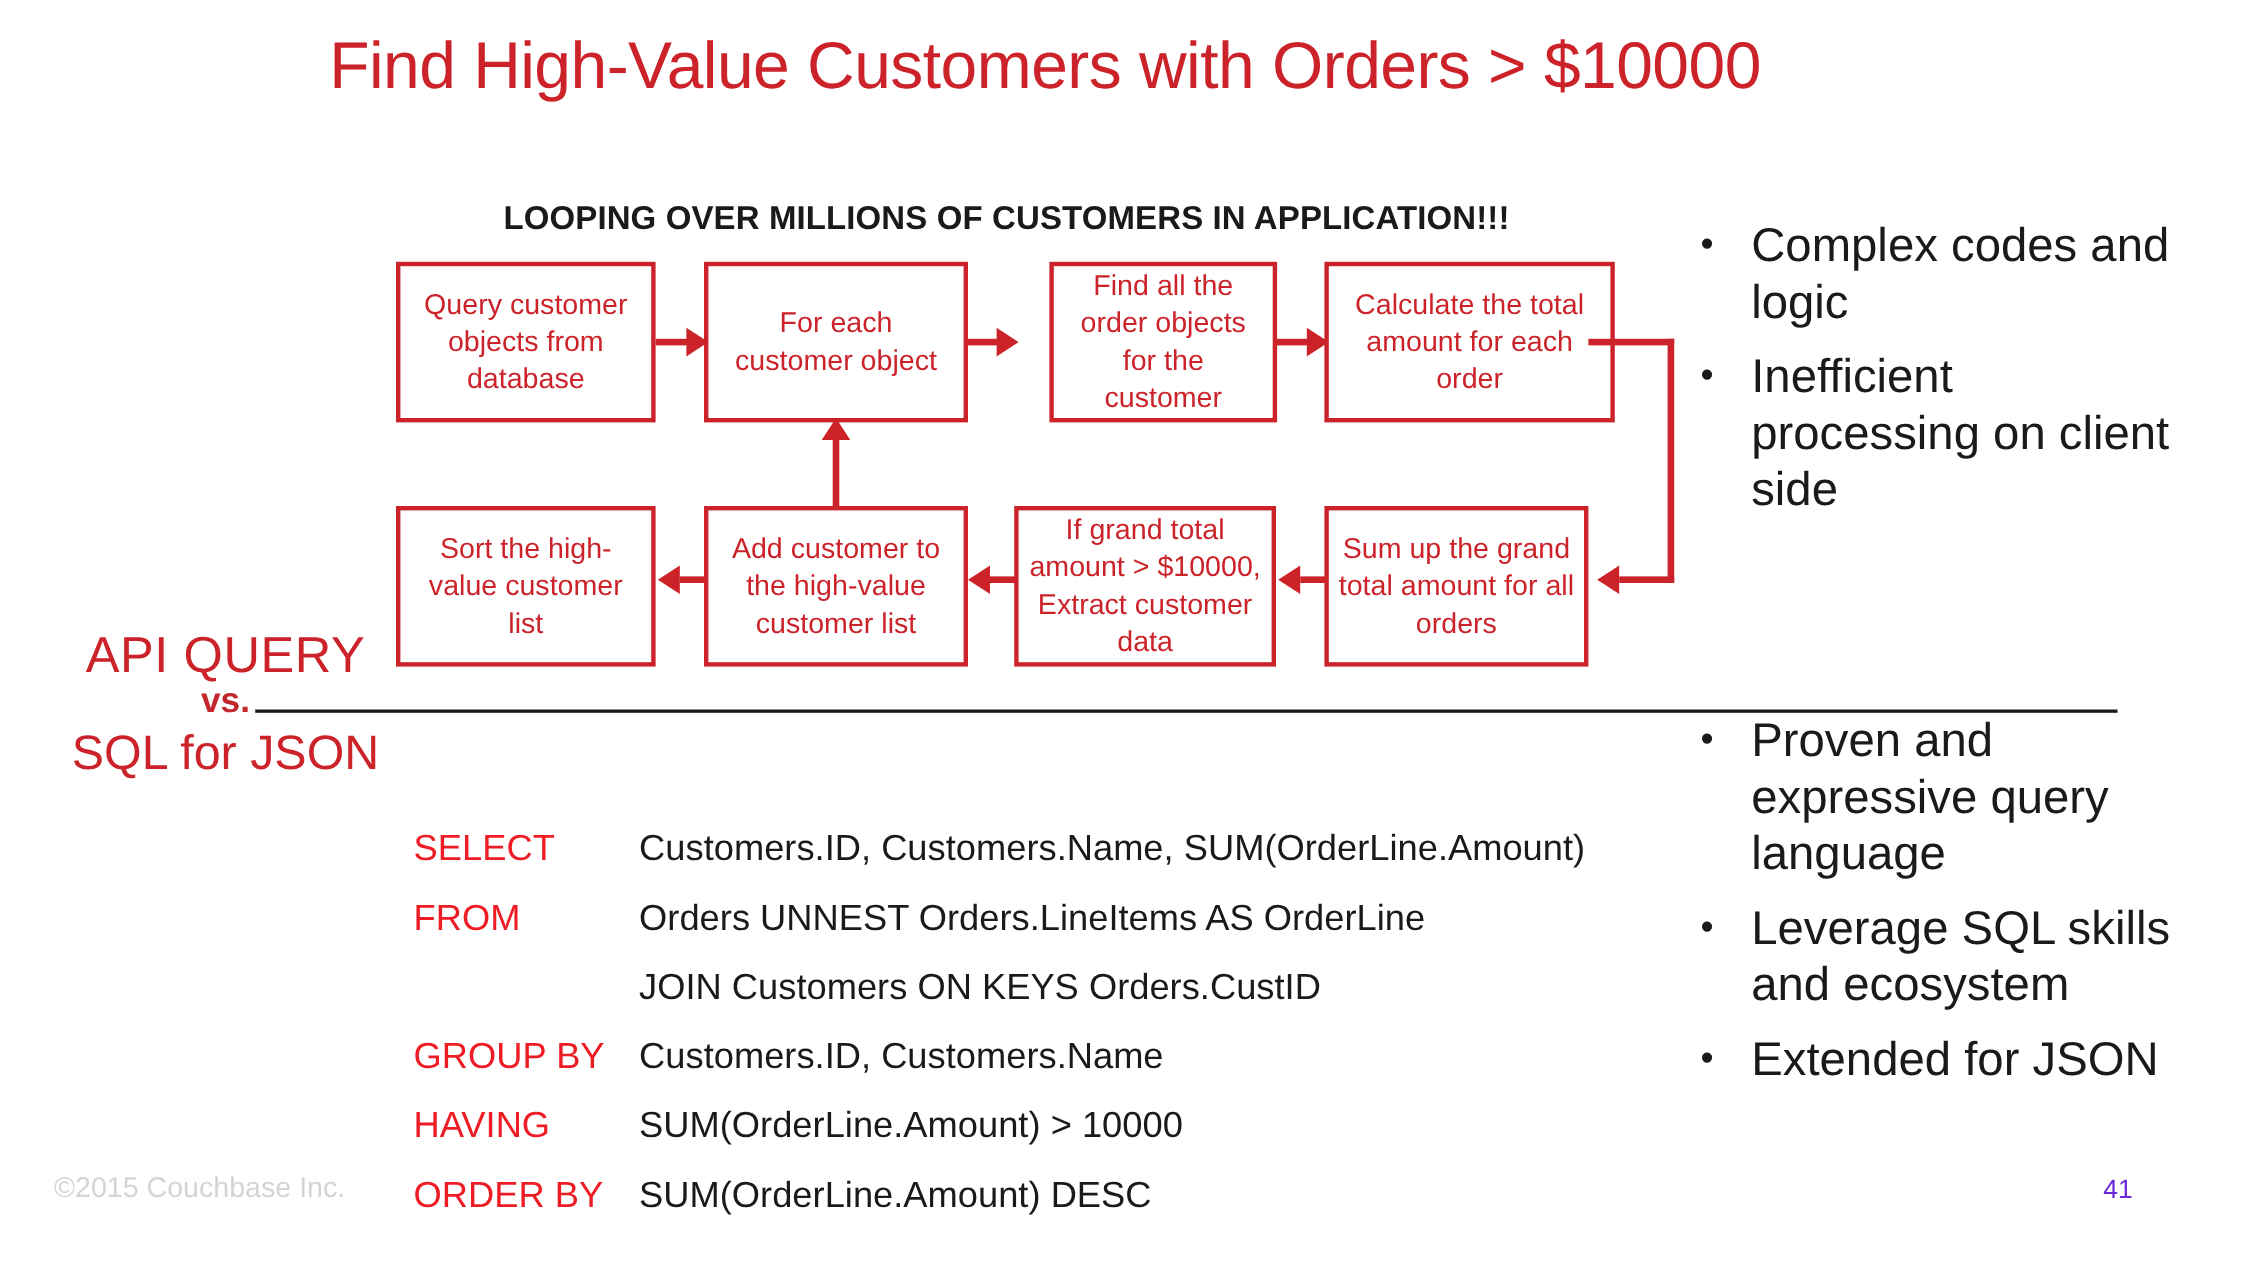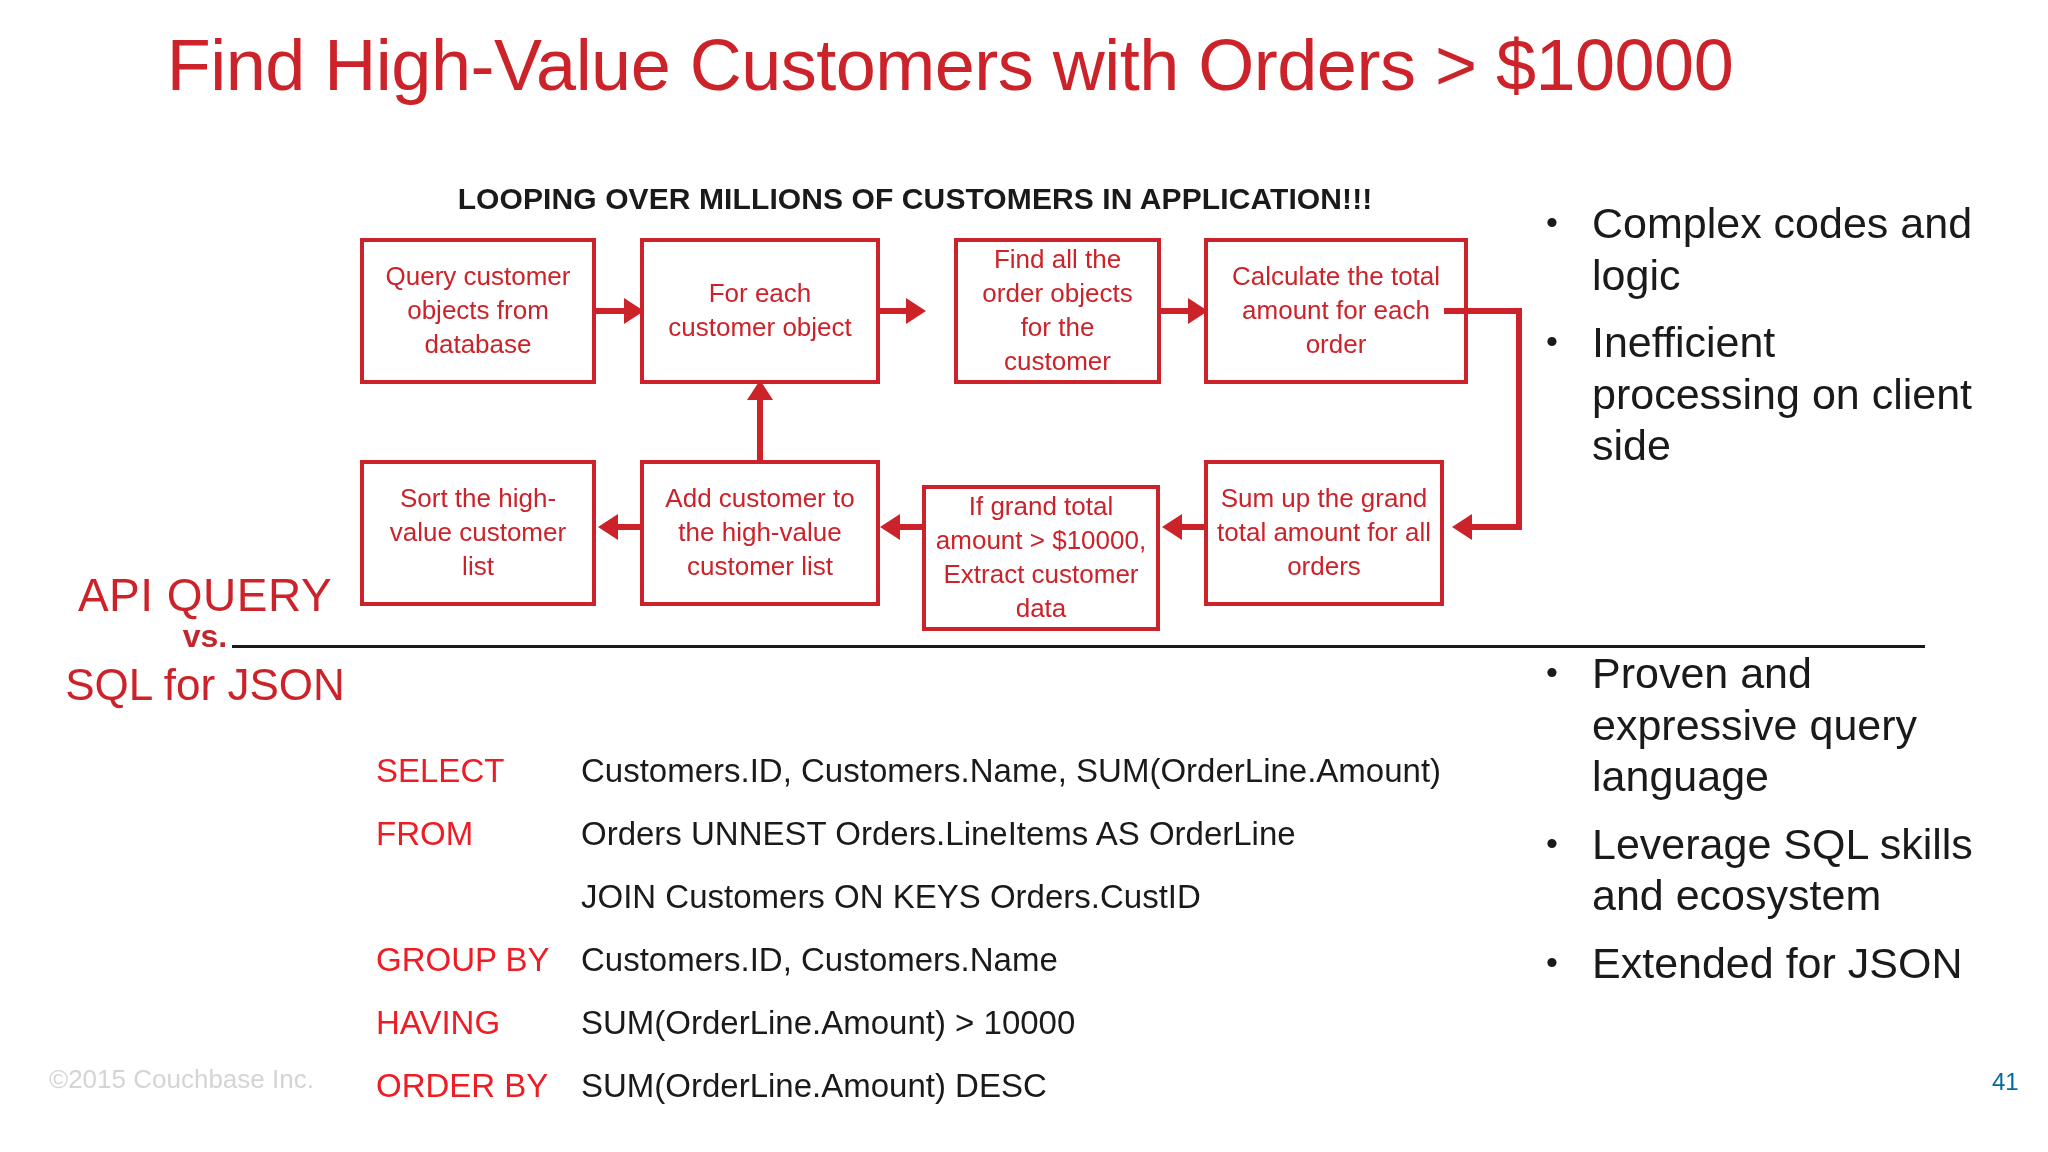--- a/index.html
+++ b/index.html
@@ -18,21 +18,21 @@
     overflow: hidden;
   }
 
   
   .slide-title {
     position: absolute;
     left: 0;
     top: 28px;
     width: 1900px;
     text-align: center;
-    font-size: 72px;
+    font-size: 60px;
     line-height: 1.05;
     color: #CC2229;
     font-weight: 400;
     letter-spacing: -0.5px;
     white-space: nowrap;
   }
 
   
   .flow-heading {
     position: absolute;
@@ -65,21 +65,21 @@
   .flow-box span { display: block; width: 100%; }
 
   
   .fb1 { left: 360px;  top: 238px; width: 236px; height: 146px; justify-content: center; }
   .fb2 { left: 640px;  top: 238px; width: 240px; height: 146px; }
   .fb3 { left: 922px;  top: 238px; width: 207px; height: 146px; margin-left: 32px; }
   .fb4 { left: 1204px; top: 238px; width: 264px; height: 146px; }
   
   .fb5 { left: 360px;  top: 460px; width: 236px; height: 146px; }
   .fb6 { left: 640px;  top: 460px; width: 240px; height: 146px; }
-  .fb7 { left: 922px;  top: 485px; width: 238px; height: 146px; }
+  .fb7 { left: 922px;  top: 460px; width: 238px; height: 146px; }
   .fb8 { left: 1204px; top: 460px; width: 240px; height: 146px; }
 
   
   .conn { position: absolute; background: #CC2229; }
   
   .h-shaft { height: 6px; }
   
   .ah { position: absolute; width: 0; height: 0; }
   .ah-right {
     border-top: 13px solid transparent;
@@ -174,24 +174,24 @@
   .copyright {
     position: absolute;
     left: 49px;
     top: 1064px;
     font-size: 26px;
     color: #d4d4d4;
     white-space: nowrap;
   }
   .page-number {
     position: absolute;
-    left: 1992px;
+    left: 1912px;
     top: 1068px;
     font-size: 24px;
-    color: #0369a1;
+    color: #6d28d9;
   }
 </style>
 </head>
 <body>
 
 <div id="slide">
 
   <div class="slide-title">Find High-Value Customers with Orders &gt; $10000</div>
 
   <div class="flow-heading">LOOPING OVER MILLIONS OF CUSTOMERS IN APPLICATION!!!</div>

